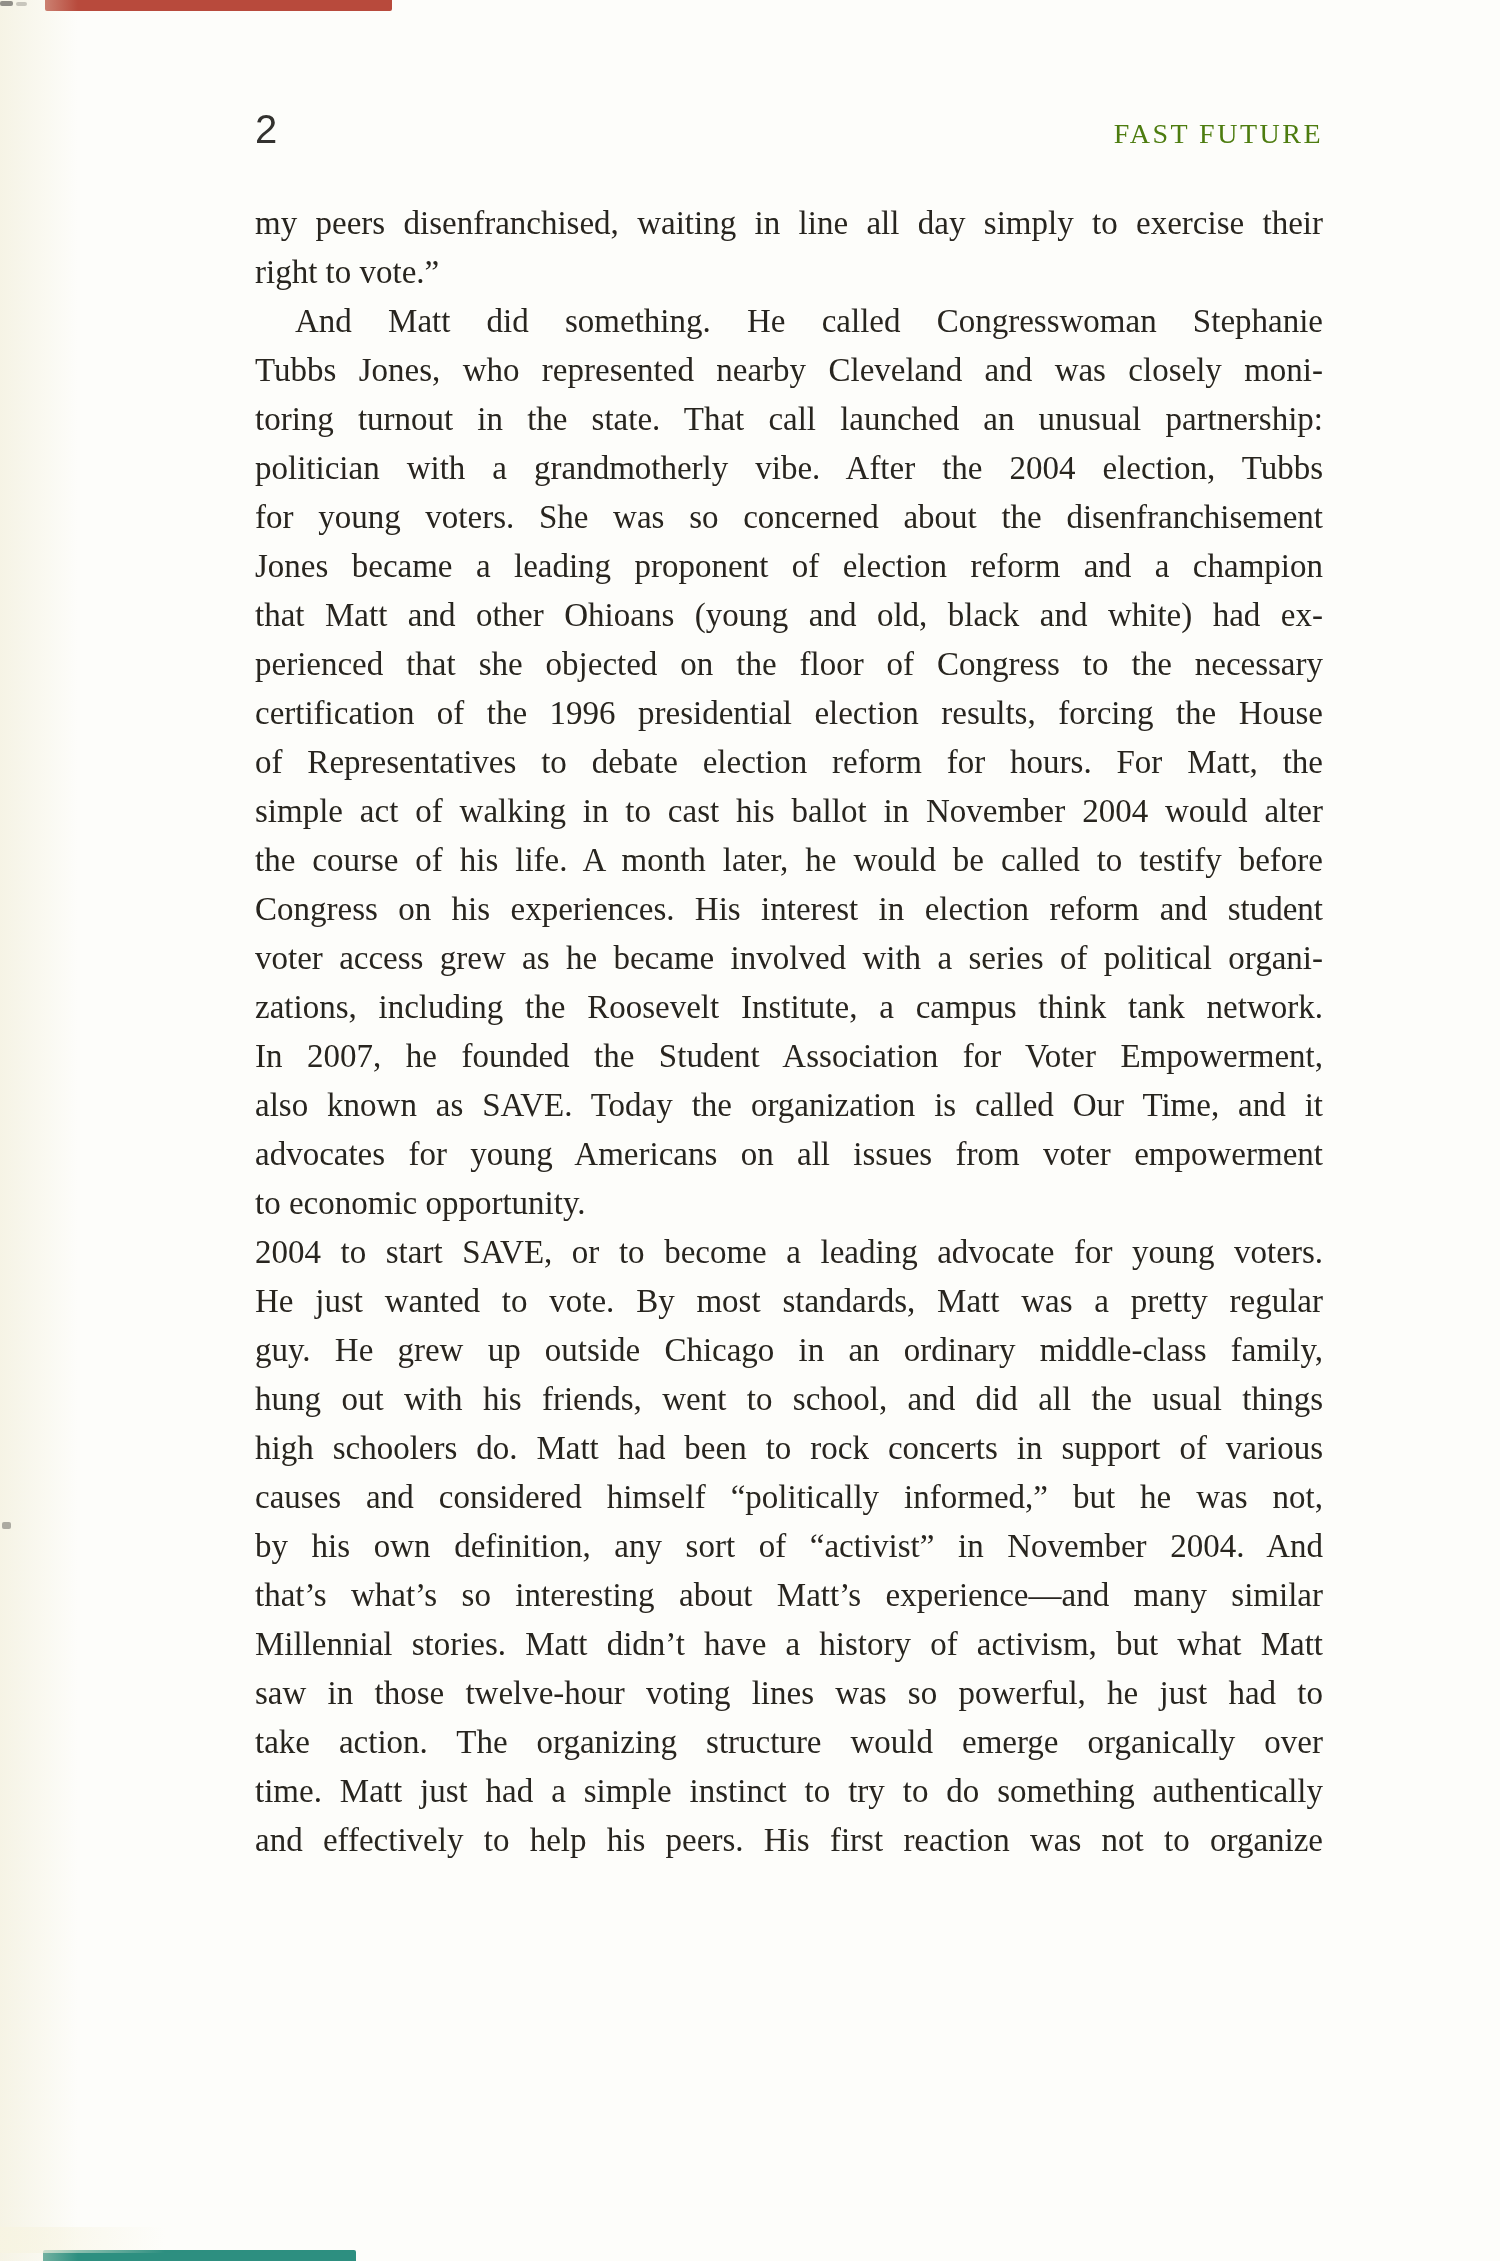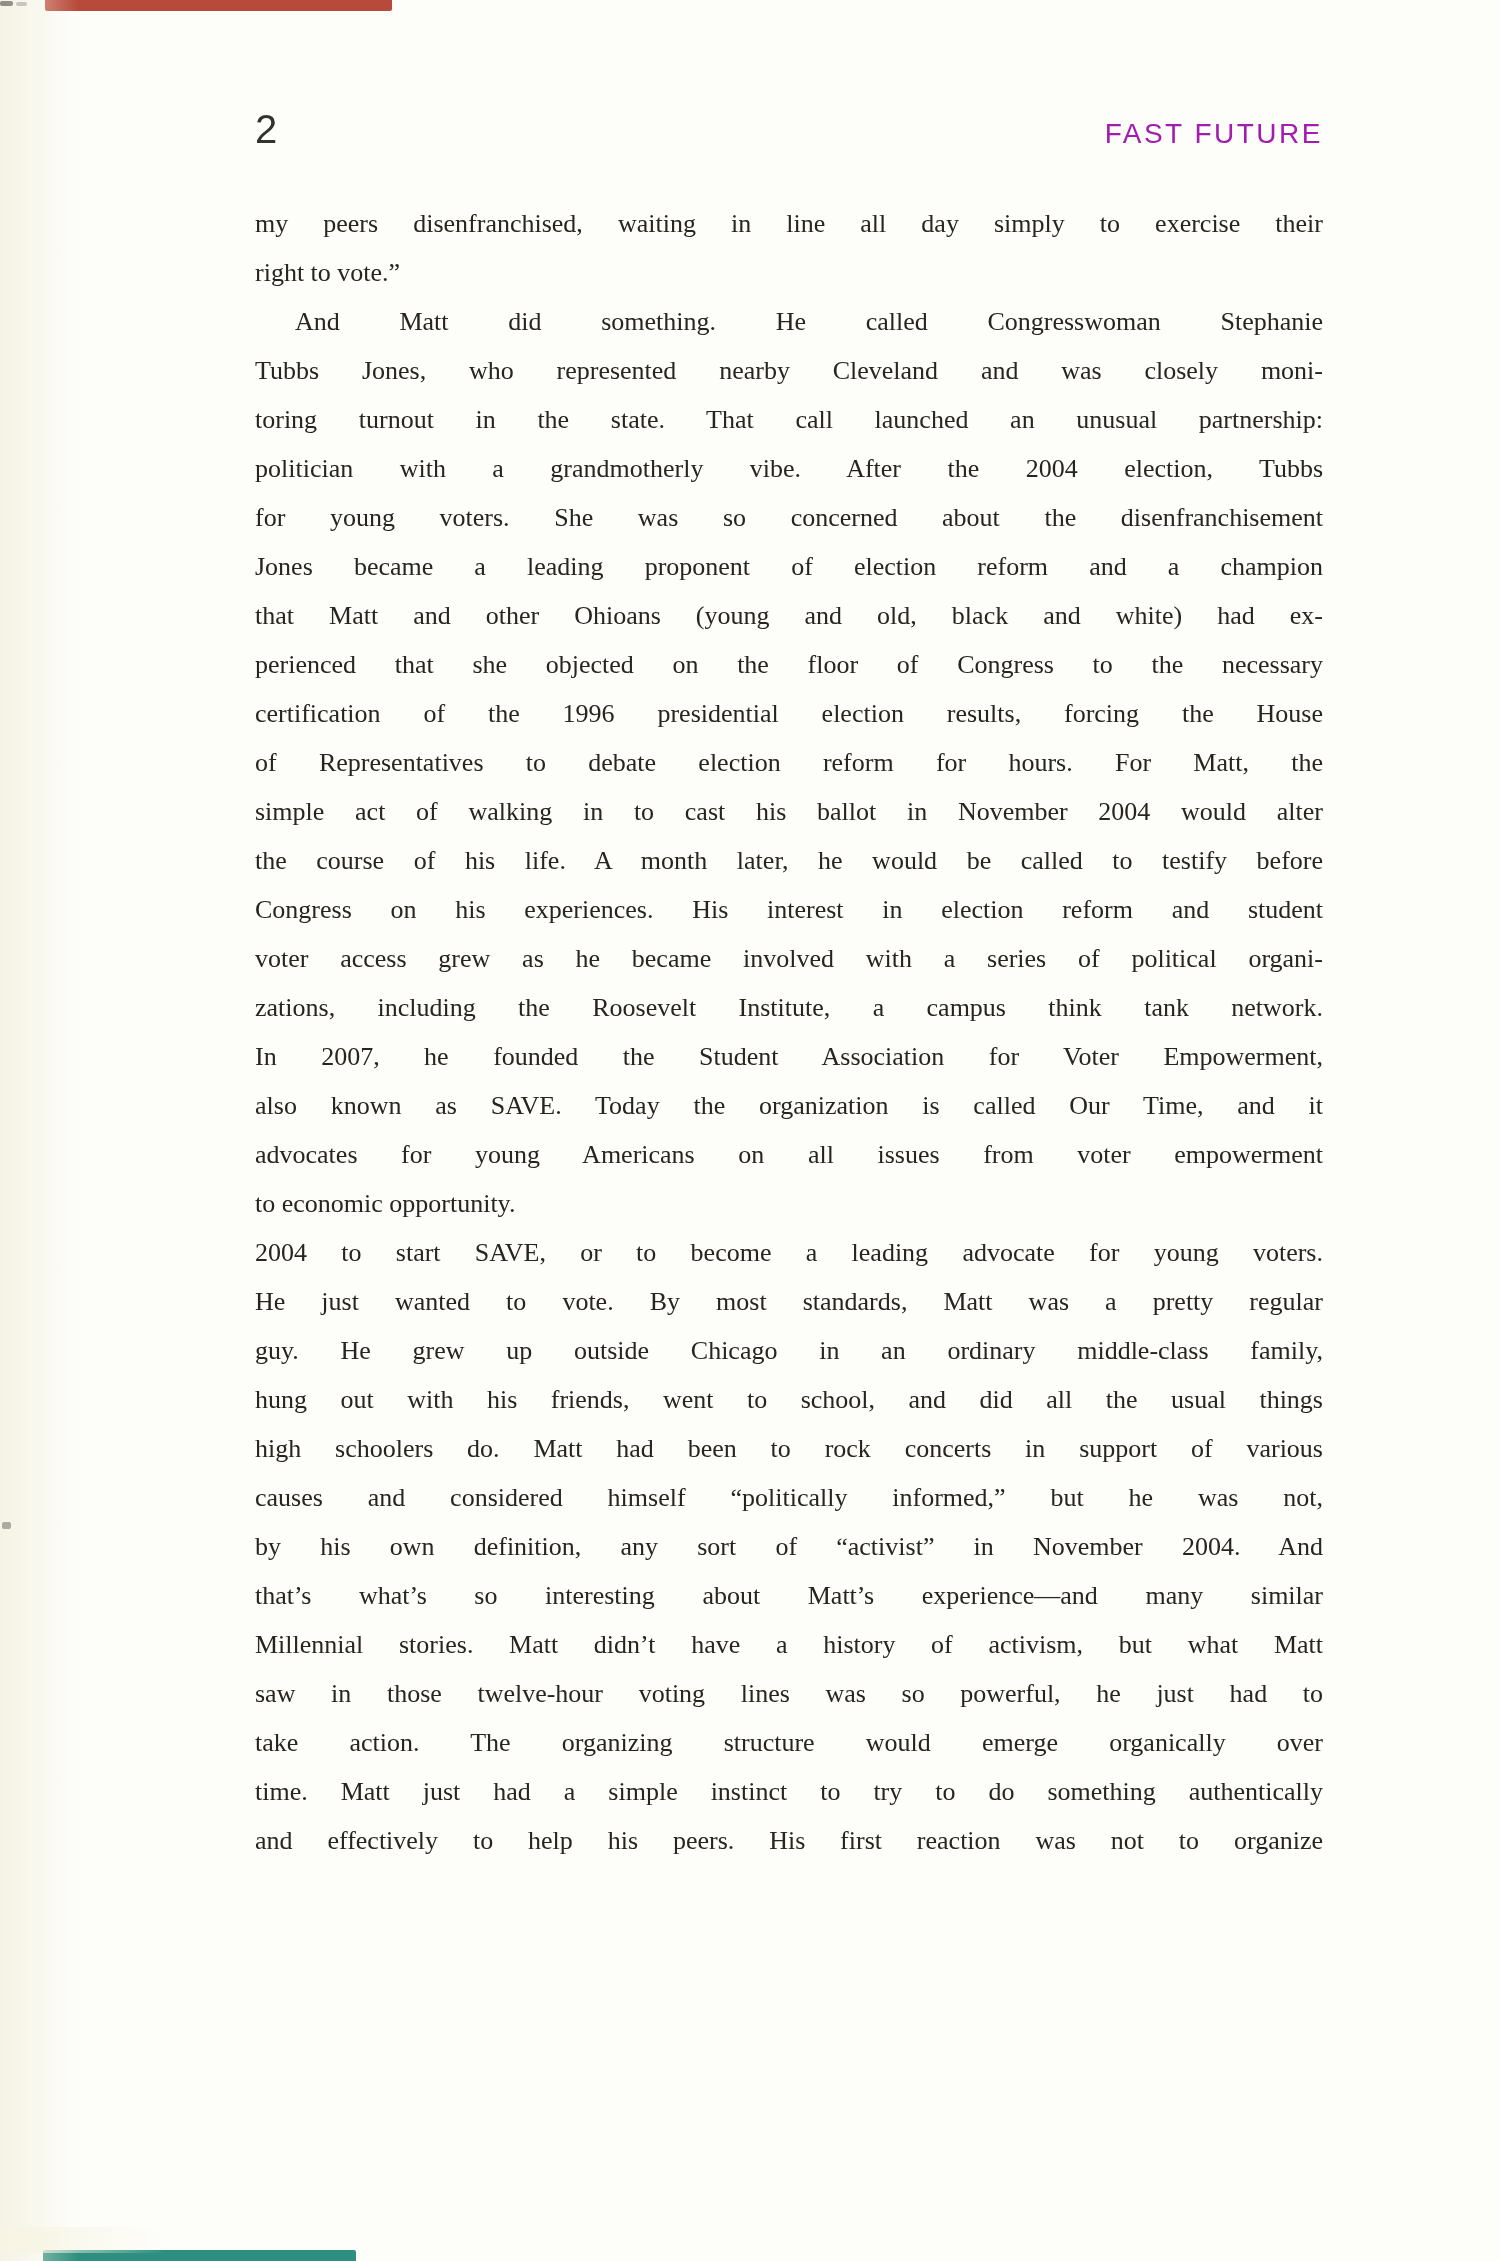--- a/index.html
+++ b/index.html
@@ -56,34 +56,34 @@
     align-items: baseline;
   }
   .pagenum {
     font-family: "Liberation Sans", sans-serif;
     font-size: 40px;
     line-height: 38px;
     color: #33322f;
     letter-spacing: 1px;
   }
   .runhead {
-    font-family: Liberation Sans, sans-serif;
+    font-family: Liberation Serif, serif;
     font-size: 28px;
     line-height: 38px;
     letter-spacing: 2.5px;
-    color: #a21caf;
+    color: #4d7c0f;
     text-align: right;
   }
   
   .text-block {
     position: absolute;
     left: 255px;
     top: 199px;
     width: 1068px;
-    font-size: 26px;
+    font-size: 33px;
     color: #28251f;
   }
   .line {
     height: 49px;
     line-height: 49px;
     text-align: justify;
     text-align-last: justify;
     text-justify: inter-word;
     white-space: normal;
   }

